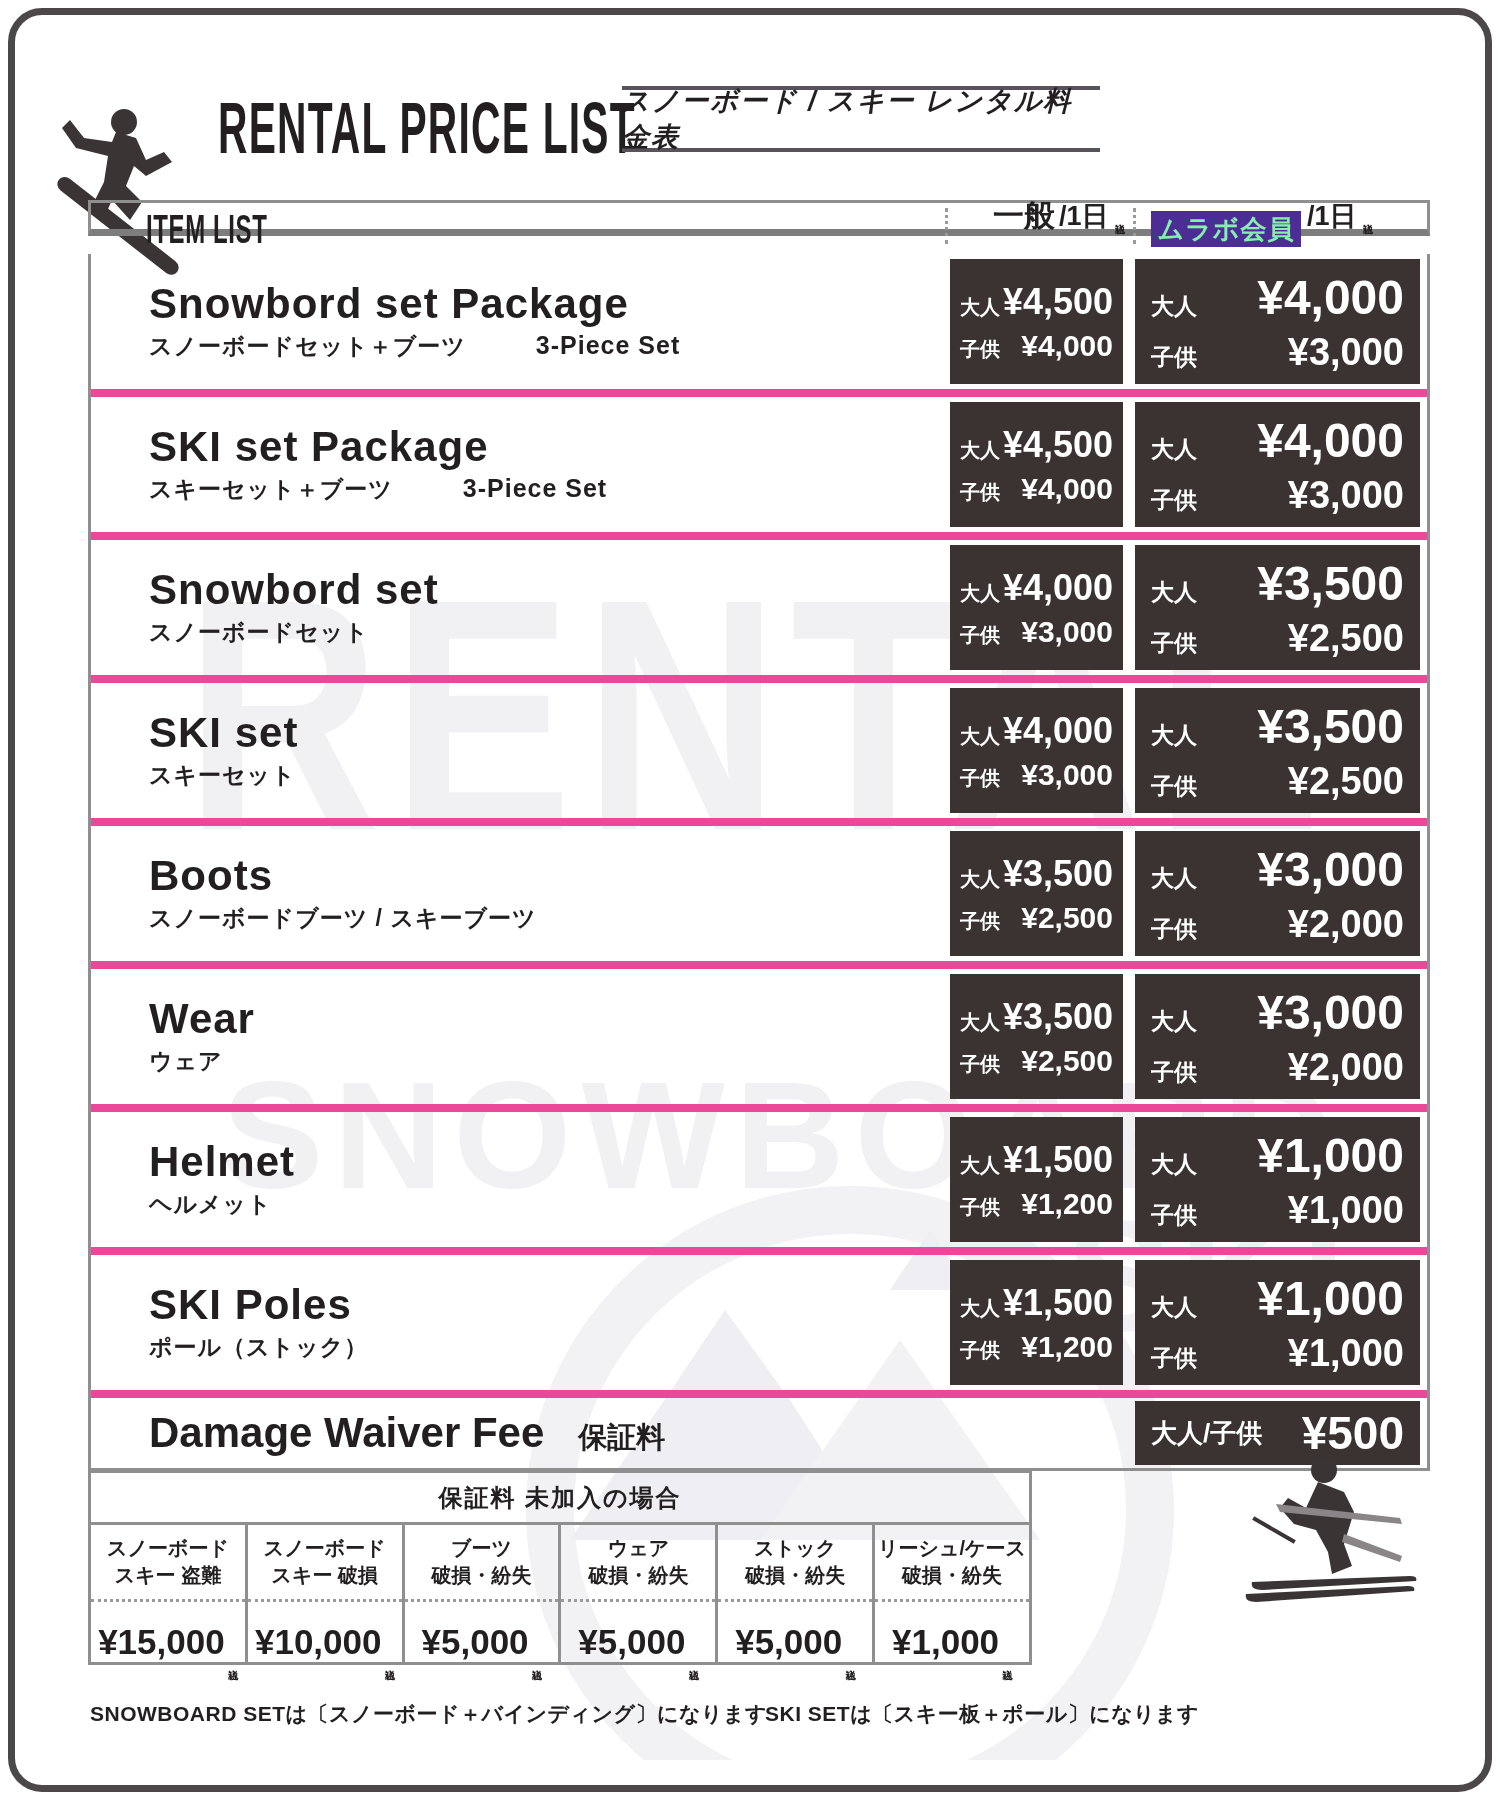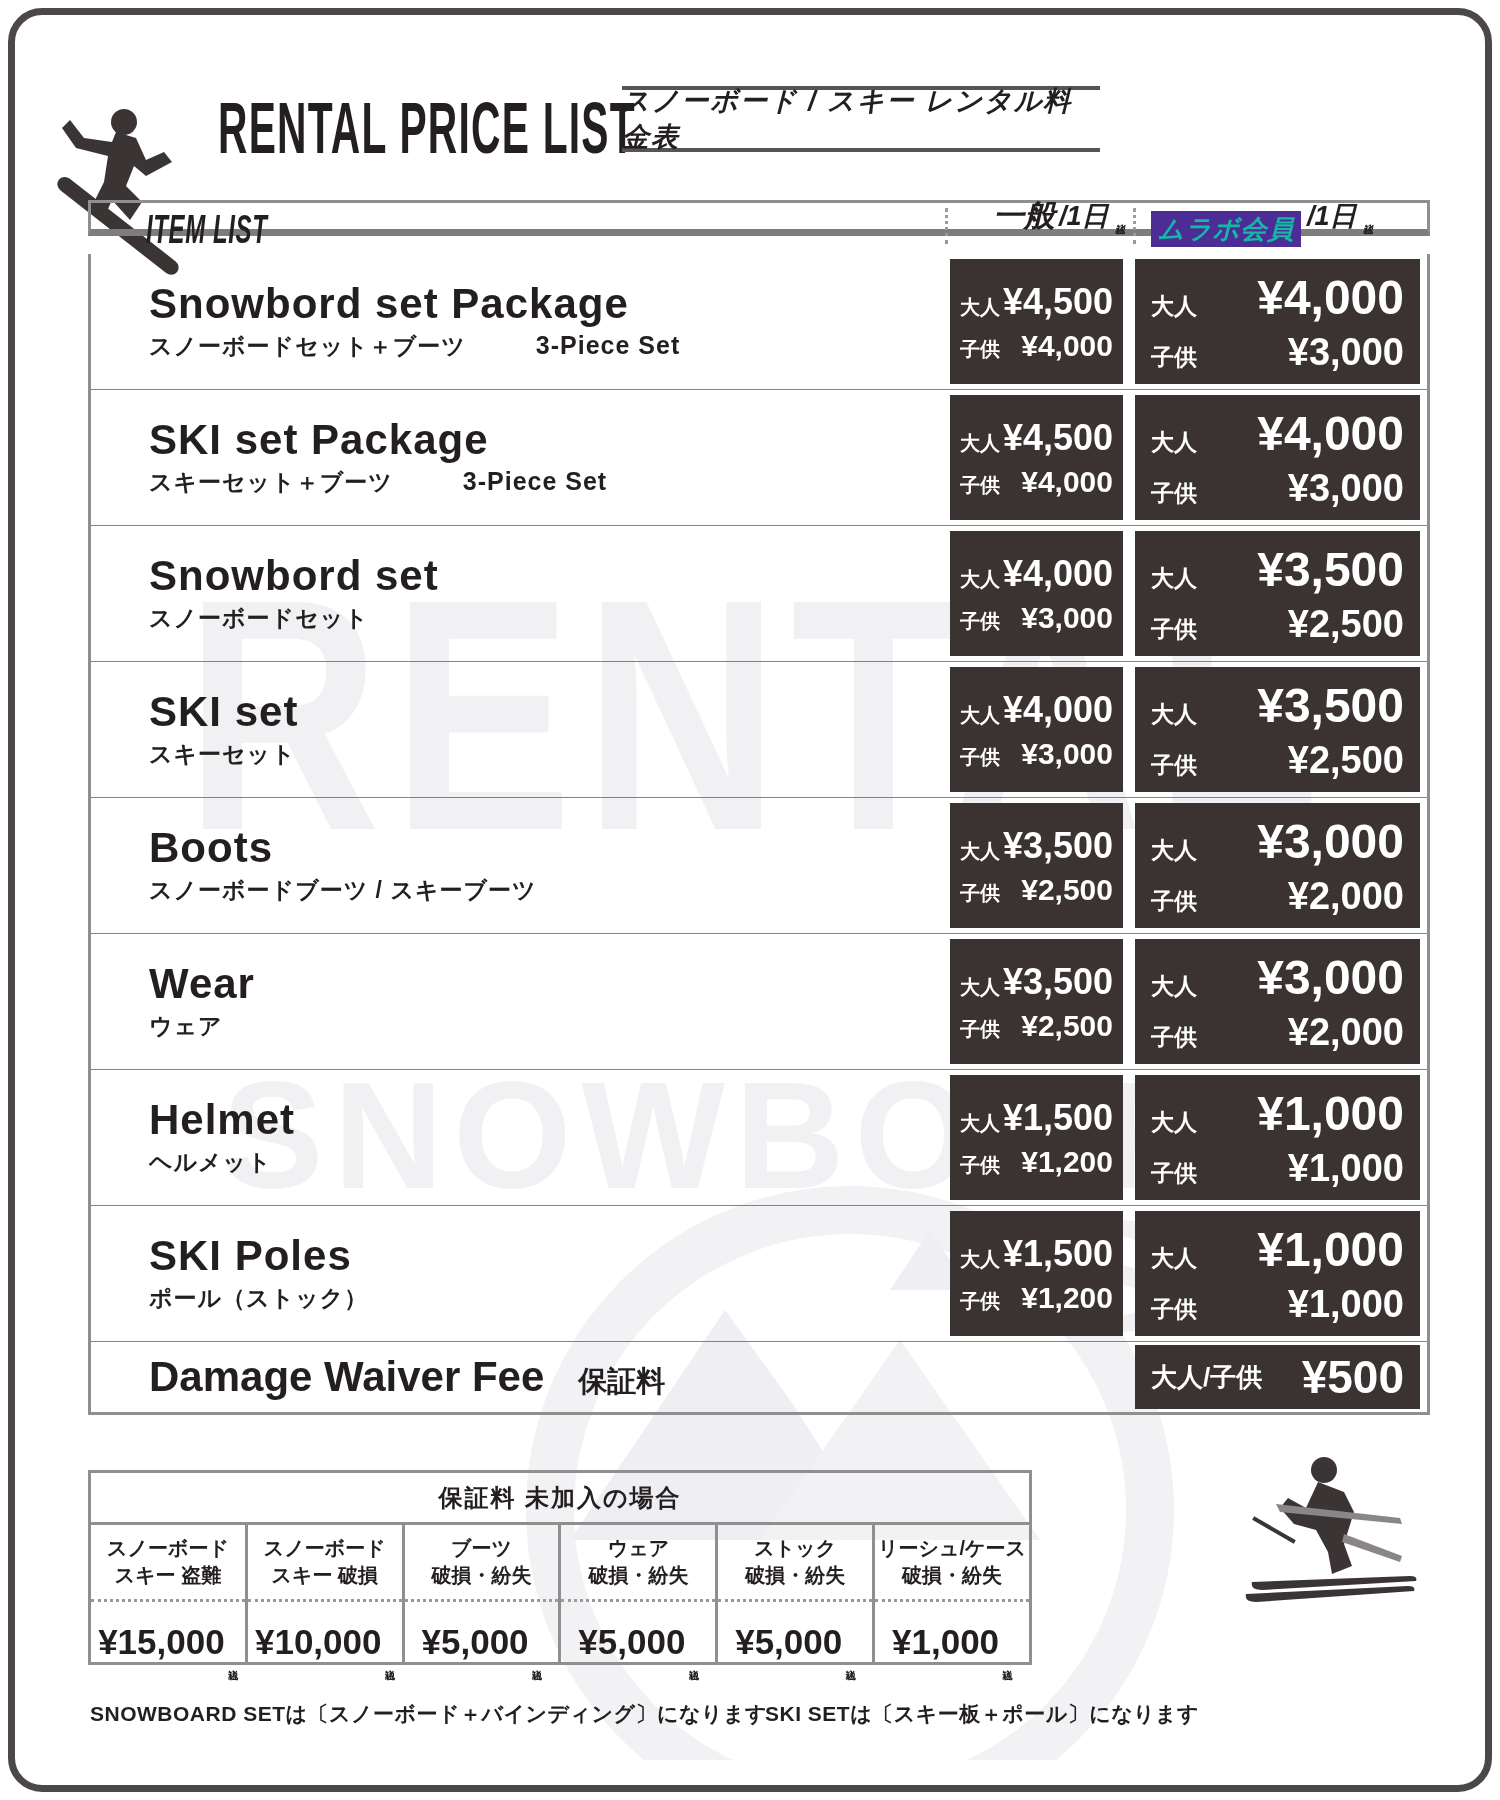--- a/index.html
+++ b/index.html
@@ -19,37 +19,37 @@
   
   .snowboarder{position:absolute;left:46px;top:90px;}
   .title{position:absolute;left:218px;top:86px;font-size:68px;font-weight:bold;letter-spacing:2px;
          transform:scale(0.60,1.06);transform-origin:left top;white-space:nowrap;}
   .jp-box{position:absolute;left:622px;top:86px;width:478px;height:58px;border-top:4px solid #58535a;
           border-bottom:4px solid #58535a;display:flex;align-items:center;justify-content:center;
           font-size:27px;font-weight:bold;letter-spacing:2px;font-style:italic;}
 
   
   .thead{position:absolute;left:88px;top:200px;width:1342px;height:36px;box-sizing:border-box;
-         border:3px solid #8f8f8f;border-bottom:7px solid #7d7d7d;font-style:italic;}
+         border:3px solid #8f8f8f;border-bottom:7px solid #7d7d7d;}
   .itemlist{position:absolute;left:55px;top:4px;font-size:40px;font-weight:bold;letter-spacing:1px;
             transform:scale(0.60,1.0);transform-origin:left top;white-space:nowrap;}
   .hsep{position:absolute;top:5px;height:36px;border-left:3px dotted #9a9a9a;}
   .hsep1{left:854px;} .hsep2{left:1042px;}
   .hgroup{position:absolute;top:0;height:100%;display:flex;align-items:center;gap:4px;}
   .hgen{left:872px;margin-left:30px;} .hday2{left:1216px;}
   .hlabel{font-size:31px;font-weight:bold;}
   .hday{font-size:27px;font-weight:bold;}
   .htax{writing-mode:vertical-rl;font-size:10px;font-weight:bold;line-height:1;margin-left:2px;}
-  .member-badge{position:absolute;left:1060px;top:8px;width:150px;height:36px;background:#4c2d96;color:#14b8a6;
+  .member-badge{position:absolute;left:1060px;top:8px;width:150px;height:36px;background:#4c2d96;color:#86efac;
                 display:flex;align-items:center;justify-content:center;font-size:26px;font-weight:bold;letter-spacing:1px;}
 
   
   .rows{position:absolute;left:88px;top:254px;width:1342px;box-sizing:border-box;
         border-left:3px solid #8f8f8f;border-right:3px solid #8f8f8f;}
-  .row{position:relative;height:135px;border-bottom:1px solid #ec4899;padding-left:14px;}
+  .row{position:relative;height:135px;border-bottom:8px solid #ec4899;padding-left:14px;}
   .item-info{position:absolute;left:58px;top:50%;transform:translateY(-50%);}
   .name-en{font-size:42px;font-weight:bold;letter-spacing:1px;line-height:1.1;}
   .name-row2{display:flex;align-items:baseline;margin-top:4px;}
   .name-jp{font-size:23px;font-weight:bold;letter-spacing:1px;}
   .note{font-size:25px;font-weight:bold;margin-left:70px;letter-spacing:1px;}
   .cell{position:absolute;top:5px;height:125px;background:#3a3332;color:#fff;box-sizing:border-box;
         display:flex;flex-direction:column;justify-content:center;gap:6px;}
   .cellA{left:859px;width:173px;padding:0 10px;}
   .cellB{left:1044px;width:285px;padding:0 16px;}
   .pline{display:flex;justify-content:space-between;align-items:baseline;}

